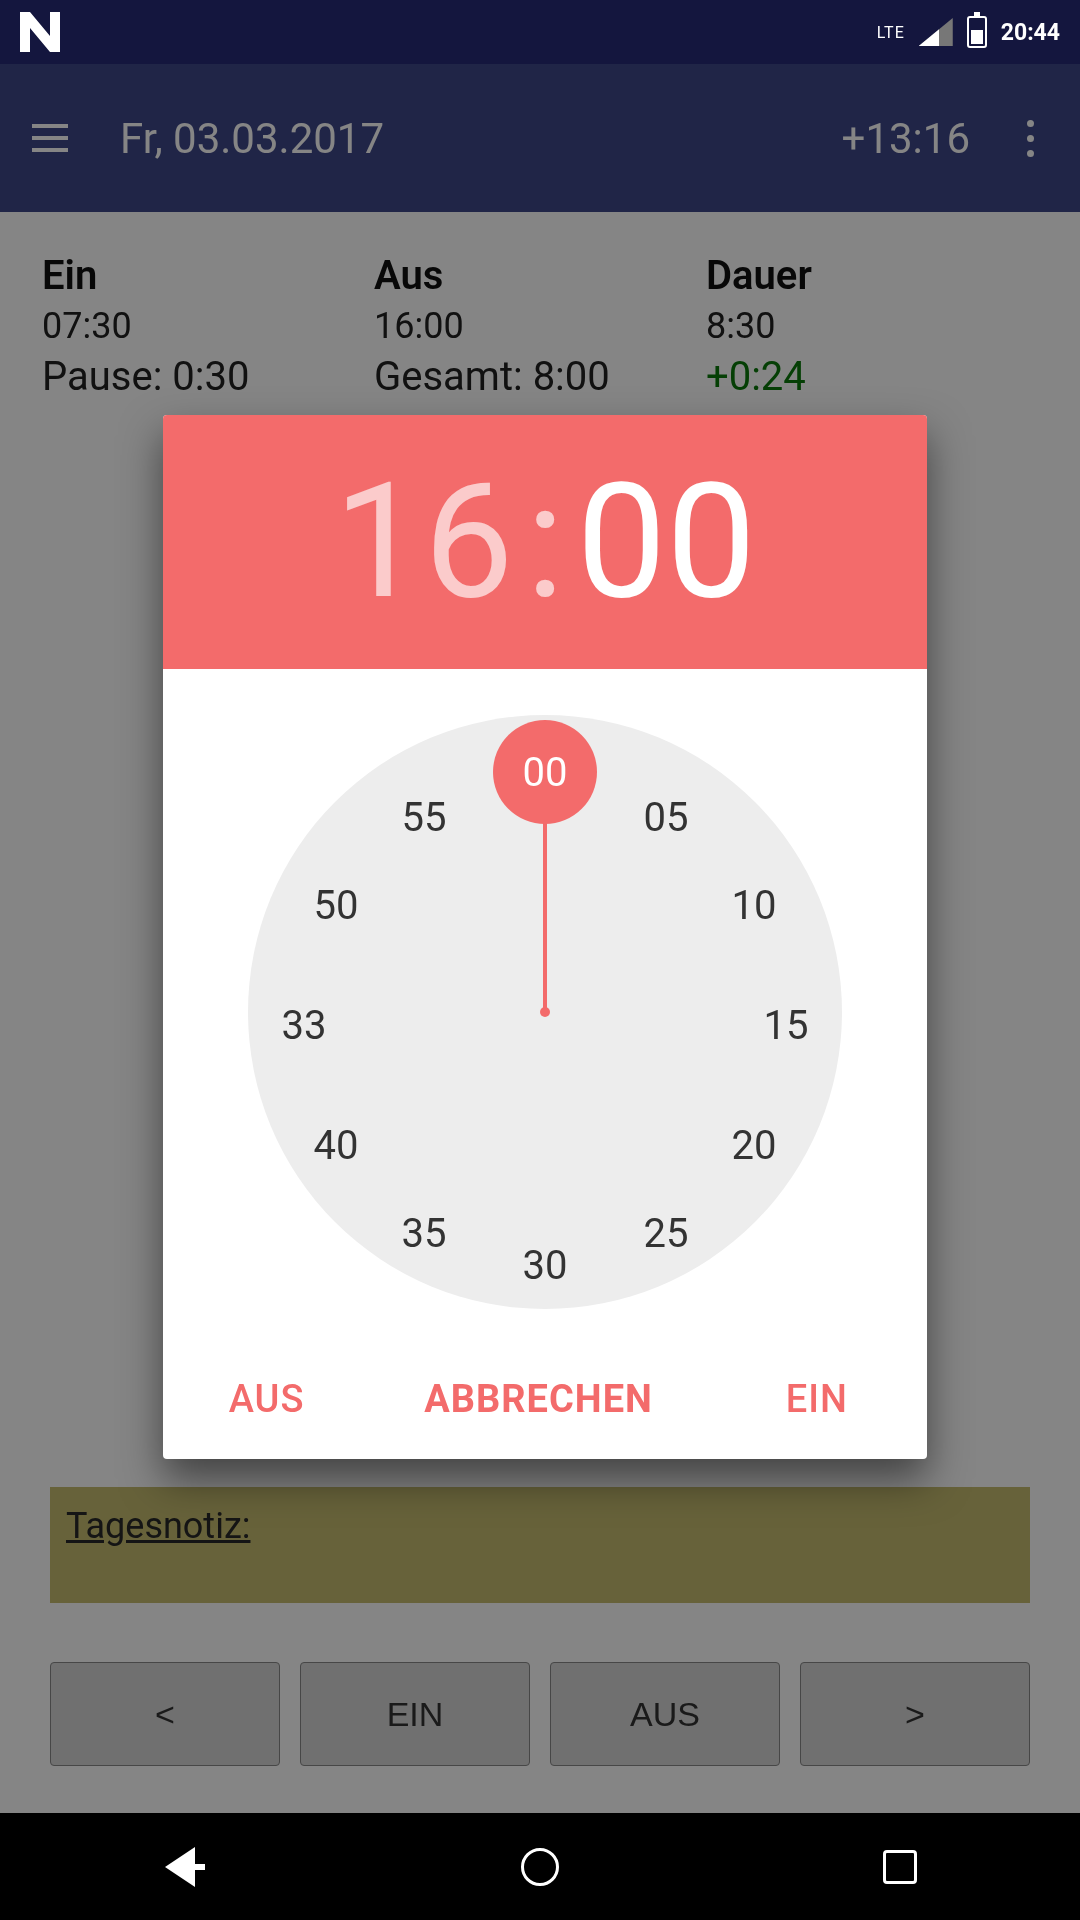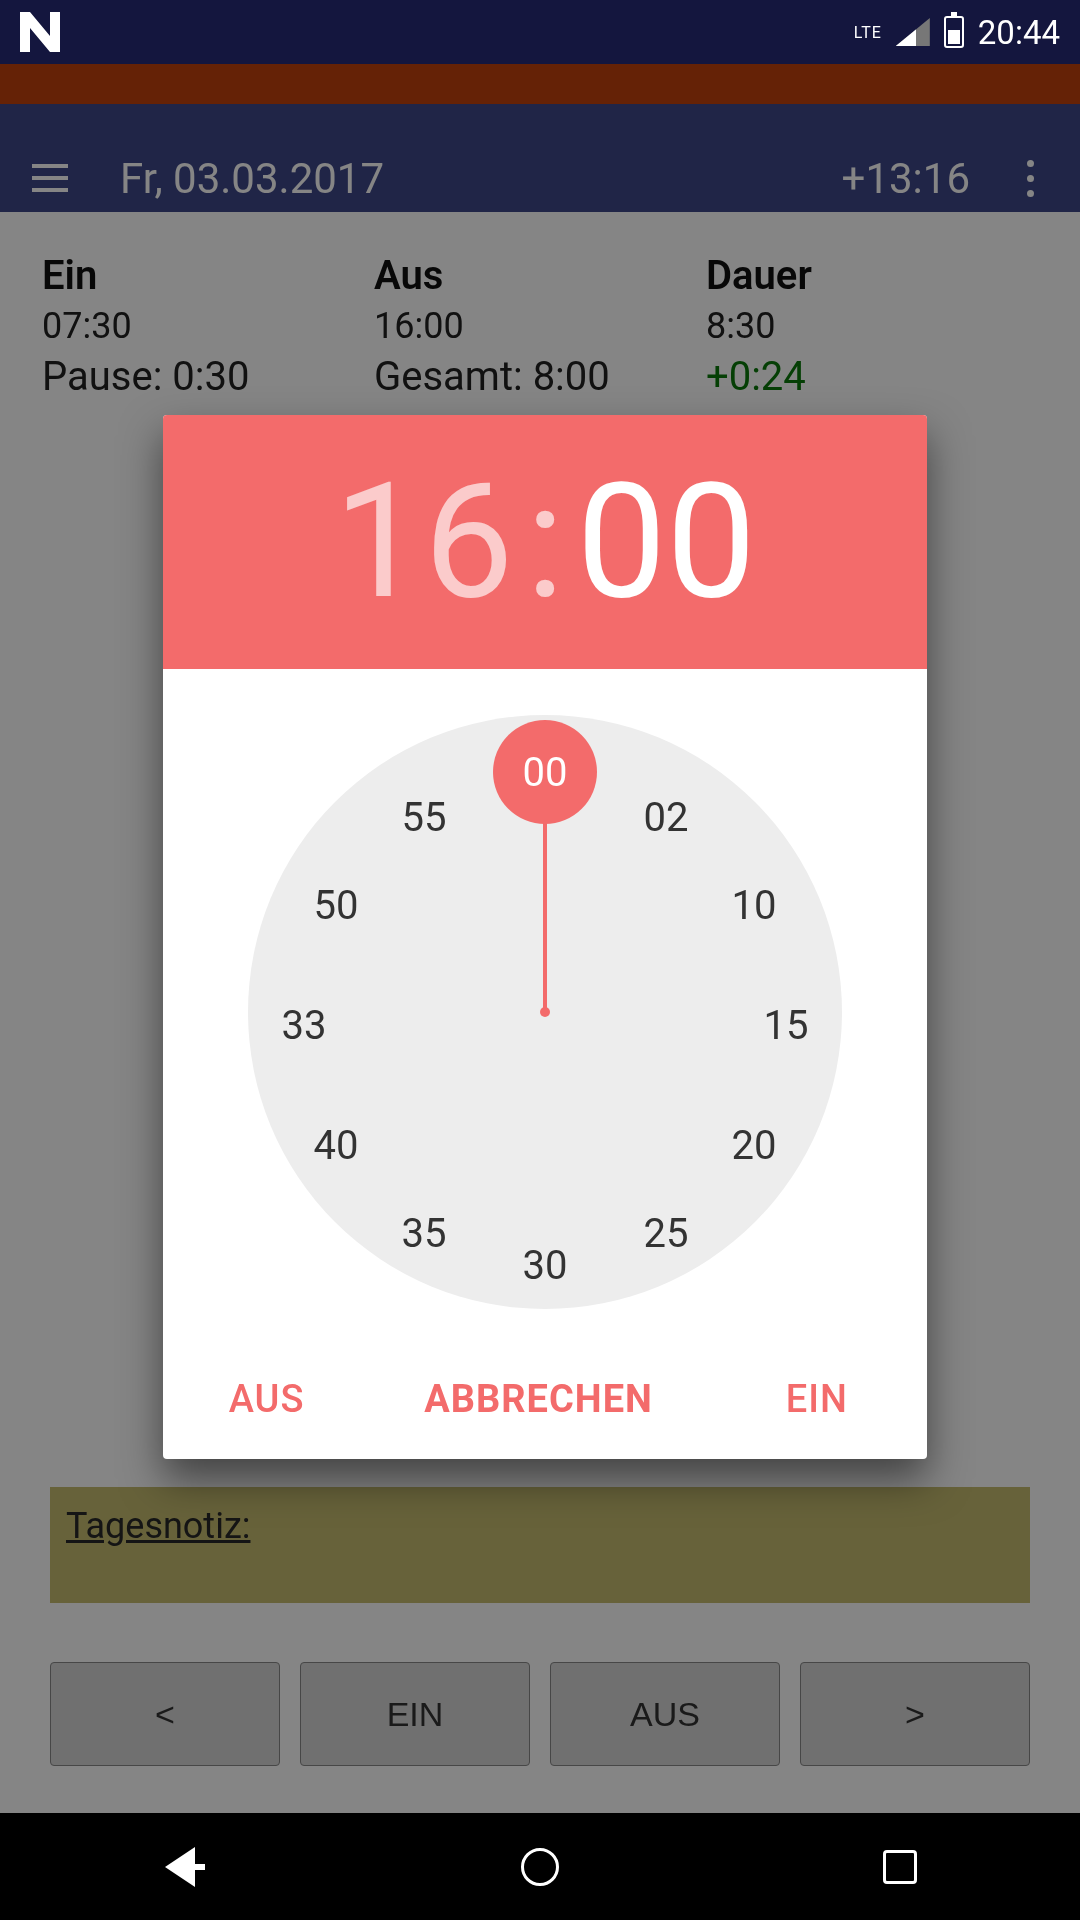--- a/index.html
+++ b/index.html
@@ -1,34 +1,34 @@
 <!DOCTYPE html>
 <html><head>
 <meta charset="utf-8">
 <style>
   * { box-sizing: border-box; margin: 0; padding: 0; }
   html, body { width: 1080px; height: 1920px; font-family: Roboto, Arial, sans-serif; background: #000; overflow: hidden; }
-  .screen { width: 1080px; height: 1920px; position: relative; background: #c2410c; padding-left: 44px; }
+  .screen { width: 1080px; height: 1920px; position: relative; background: #737373; padding-left: 44px; }
 
   
   .status-bar { position: absolute; top: 0; left: 0; right: 0; height: 64px; background: #14163e; display: flex; align-items: center; justify-content: space-between; padding: 0 20px; color: #fff; }
   .status-left { display: flex; align-items: center; }
   .status-right { display: flex; align-items: center; gap: 14px; }
-  .status-time { font-size: 33px; font-weight: 400; }
+  .status-time { font-size: 23px; font-weight: 700; }
   .n-icon { width: 40px; height: 40px; background: #fff; clip-path: polygon(0 0, 25% 0, 75% 60%, 75% 0, 100% 0, 100% 100%, 75% 100%, 25% 40%, 25% 100%, 0 100%); }
   .lte { font-size: 16px; letter-spacing: 1px; }
   .signal { width: 34px; height: 28px; position: relative; }
   .signal::before { content:''; position:absolute; inset:0; background: #777; clip-path: polygon(0 100%, 100% 0, 100% 100%); }
   .signal::after { content:''; position:absolute; left:0; bottom:0; width:60%; height:60%; background:#fff; clip-path: polygon(0 100%, 100% 0, 100% 100%); }
   .battery { width: 20px; height: 32px; border: 2px solid #fff; border-radius: 3px; position: relative; }
   .battery::before { content:''; position:absolute; top:-6px; left:5px; width:6px; height:4px; background:#fff; }
   .battery::after { content:''; position:absolute; left:2px; right:2px; bottom:2px; height:50%; background:#fff; }
 
   
-  .app-bar { position:absolute; top:64px; left:0; right:0; height:148px; background:#3f4789; display:flex; align-items:center; color:#fff; padding:0 20px;margin-top:40px; }
+  .app-bar { position:absolute; top:64px; left:0; right:0; height:148px; background:#3f4789; display:flex; align-items:center; color:#fff; padding:0 20px; }
   .menu-icon, .more-icon { width:60px; height:60px; display:flex; flex-direction:column; justify-content:center; align-items:center; gap:8px; }
   .menu-icon span { width:36px; height:4px; background:#fff; }
   .more-icon { flex-direction: column; gap:8px; }
   .more-icon span { width:7px; height:7px; background:#fff; border-radius:50%; }
   .app-title { font-size:42px; margin-left:40px; flex:1; }
   .app-balance { font-size:42px; margin-right:30px; }
 
   
   .content { position:absolute; top:212px; left:0; right:0; bottom:107px; background:#fff; padding:40px 42px 0 42px; }
   .summary-row { display:flex; }
@@ -145,21 +145,21 @@
       <span class="dh-hour">16</span>
       <span class="dh-colon">:</span>
       <span class="dh-minute">00</span>
     </div>
     <div class="clock-area">
       <div class="clock">
         <div class="clock-hand"></div>
         <div class="clock-center"></div>
         <div class="clock-sel">00</div>
 
-        <div class="tick" style="left:418px; top:102px">02</div>
+        <div class="tick" style="left:418px; top:102px">05</div>
         <div class="tick" style="left:506px; top:190px">10</div>
         <div class="tick" style="left:538px; top:310px">15</div>
         <div class="tick" style="left:506px; top:430px">20</div>
         <div class="tick" style="left:418px; top:518px">25</div>
         <div class="tick" style="left:297px; top:550px">30</div>
         <div class="tick" style="left:176px; top:518px">35</div>
         <div class="tick" style="left:88px;  top:430px">40</div>
         <div class="tick" style="left:56px;  top:310px">33</div>
         <div class="tick" style="left:88px;  top:190px">50</div>
         <div class="tick" style="left:176px; top:102px">55</div>

